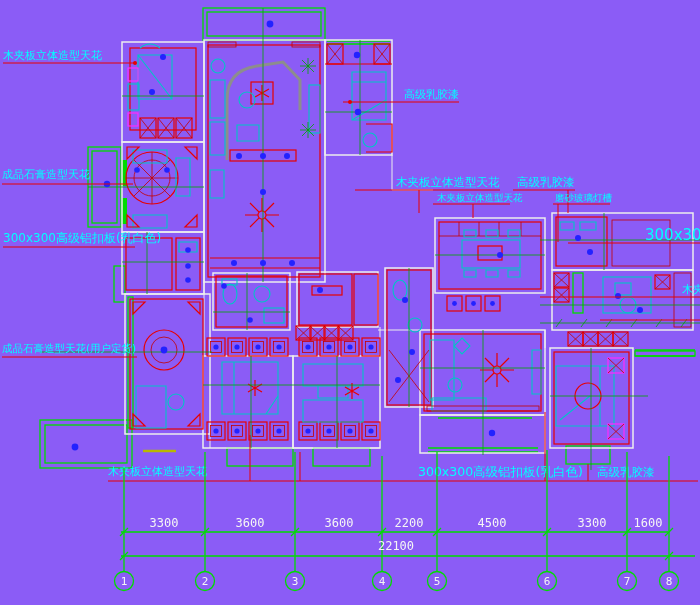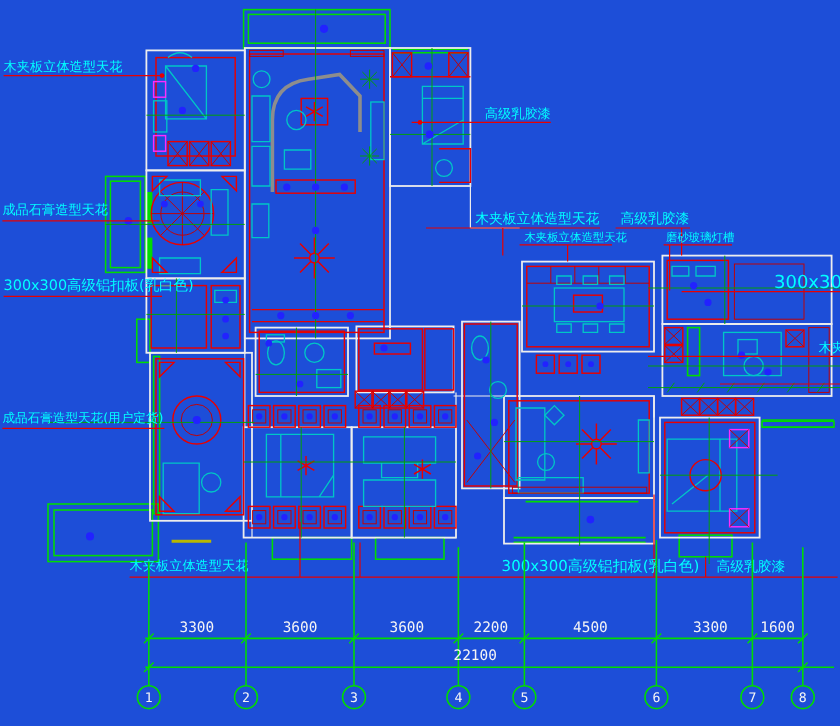--- a/index.html
+++ b/index.html
@@ -1,16 +1,16 @@
 <!DOCTYPE html>
 <html lang="zh"><head>
 <meta charset="utf-8">
 <style>
   html,body{margin:0;padding:0;background:#000;width:700px;height:605px;overflow:hidden;}
-  #stage{position:relative;width:700px;height:605px;background:#1d4ed8;
+  #stage{position:relative;width:700px;height:605px;background:#8b5cf6;
          font-family:"DejaVu Sans",sans-serif;}
   svg{display:block}
   
   .w{stroke:#ededed;fill:none;stroke-width:1.5}
   .w1{stroke:#ededed;fill:none;stroke-width:1}
   .g{stroke:#00dc00;fill:none;stroke-width:1.3}
   .g1{stroke:#00a400;fill:none;stroke-width:.8}
   .gf{fill:#00dc00;stroke:none}
   .r{stroke:#e80000;fill:none;stroke-width:1.2}
   .r1{stroke:#c40000;fill:none;stroke-width:.8}

